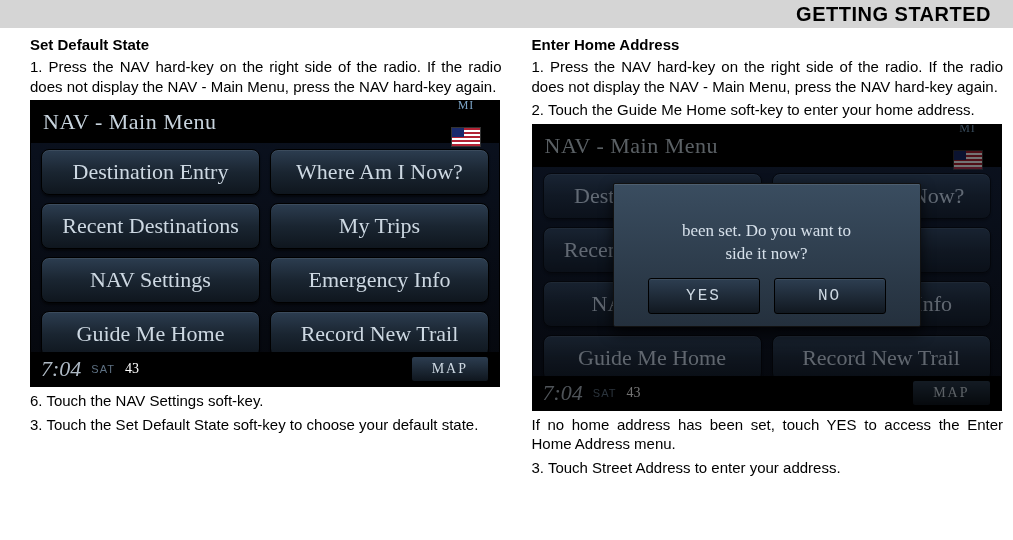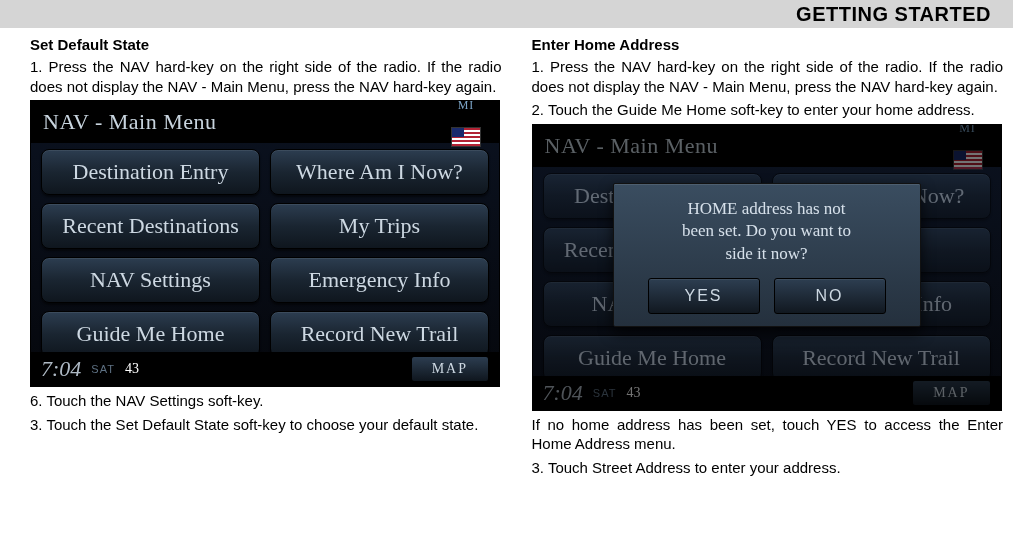--- a/index.html
+++ b/index.html
@@ -192,21 +192,21 @@
   .dlg-btn {
     width: 110px;
     height: 34px;
     display: flex;
     align-items: center;
     justify-content: center;
     background: linear-gradient(#2d3e51,#111820);
     border: 1px solid #000;
     border-radius: 3px;
     color: #cdd8e2;
-    font-family: Liberation Sans, sans-serif;
+    font-family: Liberation Mono, monospace;
     font-size: 16px;
     letter-spacing: 2px;
     box-shadow: inset 0 1px 0 rgba(255,255,255,0.08);
   }
 
   .footer-bar {
     position: absolute;
     left: 0; right: 0; bottom: 0;
     height: 22px;
     background: #d5d5d5;
@@ -294,21 +294,21 @@
           <div class="time-block">
             <span class="clock">7:04</span>
             <span class="sat">SAT</span>
             <span class="temp">43</span>
           </div>
           <div class="map-btn">MAP</div>
         </div>
 
         <div class="dialog">
           <div class="dialog-text">
-            <span>HOME address has not</span><br>
+            <br>
             <span>been set. Do you want to</span><br>
             <span>side it now?</span>
           </div>
           <div class="dialog-actions">
             <div class="dlg-btn">YES</div>
             <div class="dlg-btn">NO</div>
           </div>
         </div>
       </div>
 

